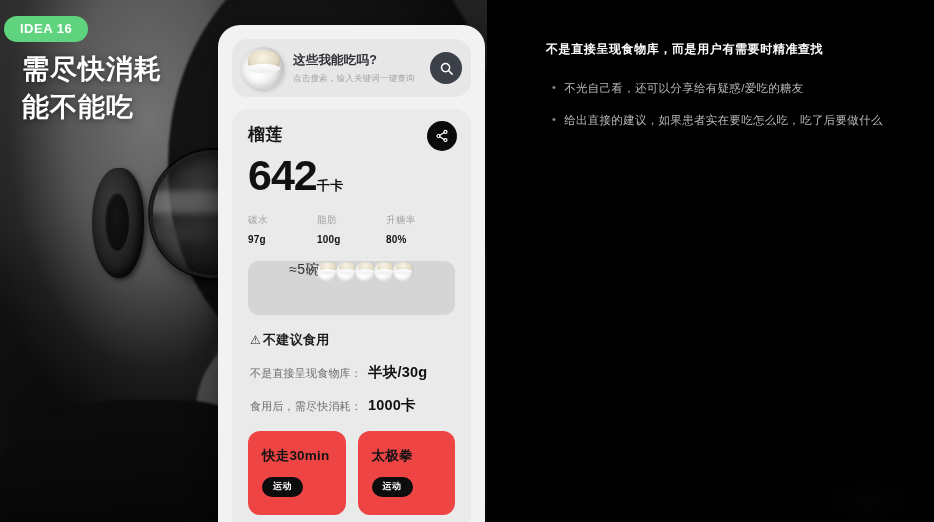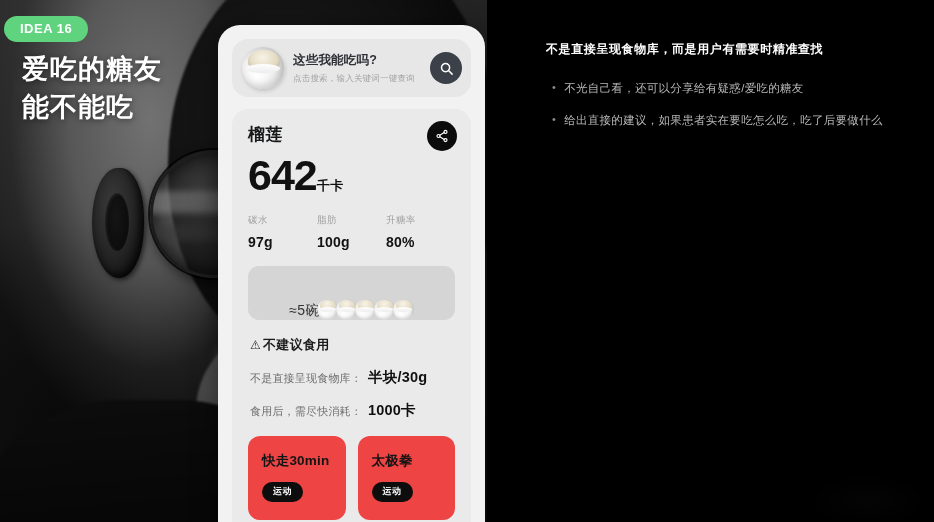--- a/index.html
+++ b/index.html
@@ -261,32 +261,32 @@
     justify-content: flex-end;
   }
   .nutrient { width: 86px; }
   .nutrient-label {
     font-size: 9.5px;
     color: #a0a0a0;
     letter-spacing: .4px;
   }
   .nutrient-value {
     margin-top: 7px;
-    font-size: 14px;
+    font-size: 10px;
     font-weight: bold;
     color: #121212;
     letter-spacing: .2px;
   }
   .bowls-box {
     margin-top: 16px;
     height: 54px;
     background: #d5d5d5;
     border-radius: 11px;
     display: flex;
-    align-items: flex-end;
+    align-items: flex-start;
     justify-content: center;
   }
   .bowls-label {
     font-size: 14px;
     color: #333;
     letter-spacing: .3px;
   }
   .bowl-icons { display: flex; margin-left: -1px; }
   .bowl-icon {
     width: 21px; height: 21px;
@@ -434,21 +434,21 @@
     <div class="photo-ear"></div>
     <div class="photo-lens"></div>
     <div class="photo-hand"></div>
     <div class="photo-shoulder"></div>
   </div>
 </div>
 
 <div class="idea-badge">IDEA 16</div>
 
 <div class="headline">
-  <span class="headline-line">爱吃的糖友</span>
+  <span class="headline-line">需尽快消耗</span>
   <span class="headline-line">能不能吃</span>
 </div>
 
 <div class="phone">
 
   <div class="searchbar">
     <div class="rice-bowl"></div>
     <div class="search-texts">
       <div class="search-title">这些我能吃吗?</div>
       <div class="search-sub">点击搜索，输入关键词一键查询</div>

